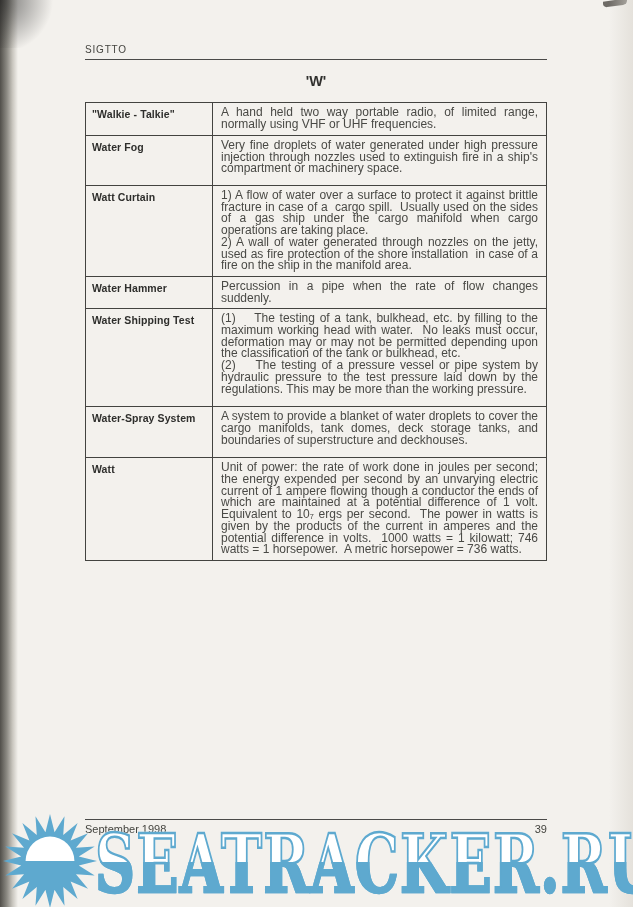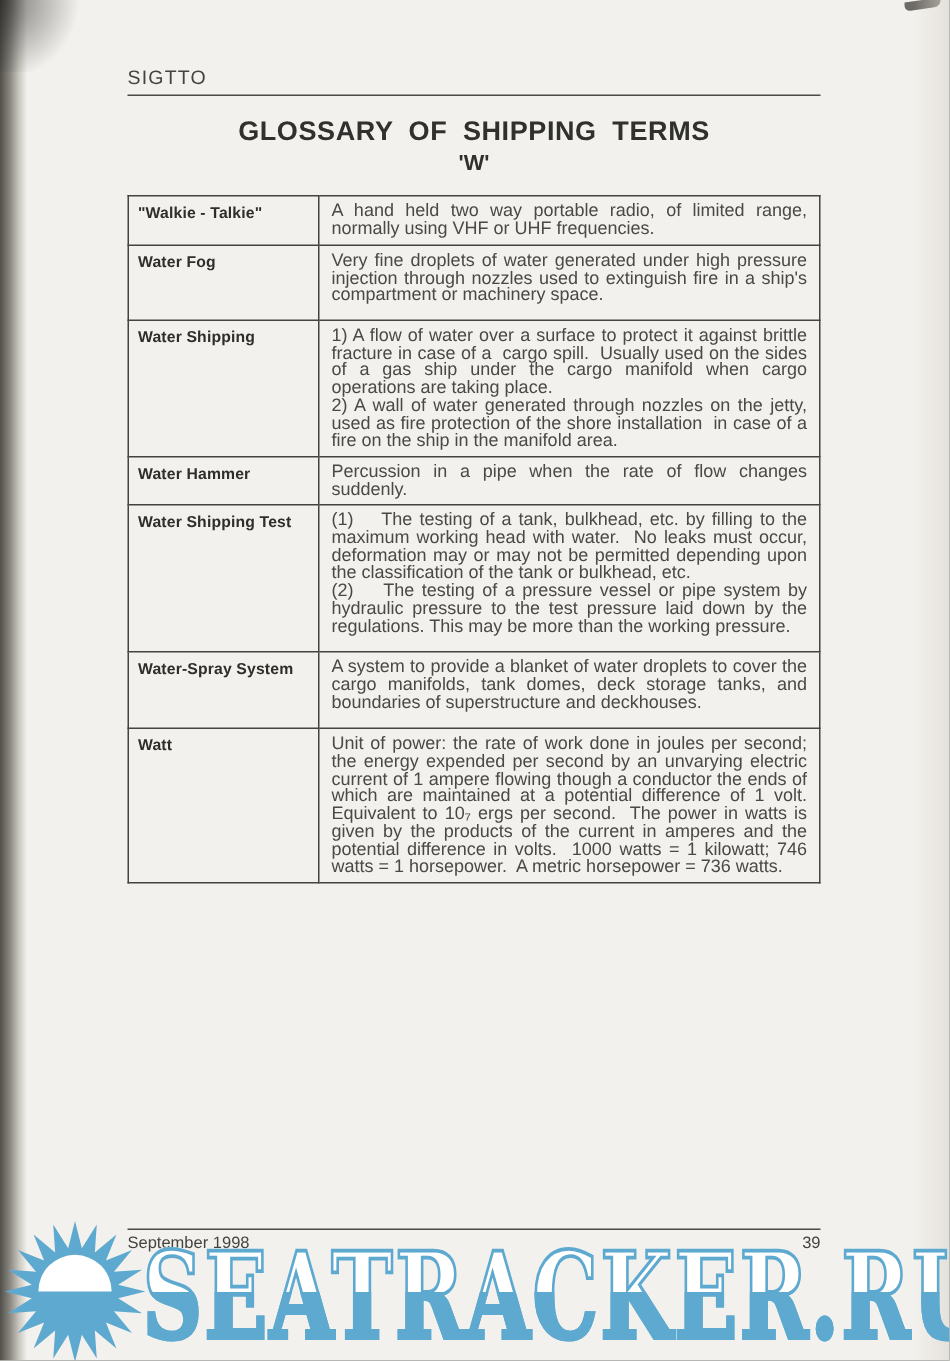--- a/index.html
+++ b/index.html
@@ -16,21 +16,21 @@
   .corner-shade { position:absolute; left:0; top:0; width:56px; height:48px;
     background:radial-gradient(circle at 0 0, rgba(30,30,30,.6), rgba(30,30,30,0) 72%); }
   .top-right-mark { position:absolute; top:0; right:6px; width:24px; height:6px;
     background:#56534d; transform:skewY(-8deg); border-radius:0 0 4px 4px; opacity:.85; }
   .right-shade { position:absolute; top:0; right:0; bottom:0; width:24px;
     background:linear-gradient(to left, #ddd9d2, rgba(221,217,210,0)); opacity:.65; }
 
   .content { position:absolute; left:85px; width:462px; top:0; padding-top:44px; }
 
   .page-header { display:flex; justify-content:space-between; align-items:flex-end;
-    border-bottom:1.5px solid #4a4a48; padding-bottom:4px; font-size:13px; color:#44443f;gap:20px; }
+    border-bottom:1.5px solid #4a4a48; padding-bottom:4px; font-size:10px; color:#44443f;gap:20px; }
   .page-header .left { letter-spacing:.8px; }
 
   .title-block { text-align:center; margin-top:13px; }
   .doc-title { font-size:18px; font-weight:bold; color:#30302e; letter-spacing:.4px; word-spacing:5px; }
   .doc-subtitle { font-size:14.5px; font-weight:bold; color:#30302e; margin-top:3px; }
 
   table.glossary { border-collapse:collapse; width:462px; margin-top:13px; }
   table.glossary td { border:1.3px solid #434340; vertical-align:top; }
   td.term { width:127px; font-weight:bold; font-size:10.5px; color:#2e2e2c;
     padding:5px 6px 4px 6px; letter-spacing:.1px; }
@@ -67,36 +67,35 @@
   <div class="corner-shade"></div>
   <div class="top-right-mark"></div>
   <div class="right-shade"></div>
 
   <div class="content">
     <div class="page-header">
       <span class="left">SIGTTO</span>
     </div>
 
     <div class="title-block">
-      <div class="doc-title">GLOSSARY OF SHIPPING TERMS</div>
       <div class="doc-subtitle">'W'</div>
     </div>
 
     <table class="glossary">
       <tbody>
         <tr class="r1">
           <td class="term">"Walkie - Talkie"</td>
           <td class="def">A hand held two way portable radio, of limited range, normally using VHF or UHF frequencies.</td>
         </tr>
         <tr class="r2">
           <td class="term">Water Fog</td>
           <td class="def">Very fine droplets of water generated under high pressure injection through nozzles used to extinguish fire in a ship's compartment or machinery space.</td>
         </tr>
         <tr class="r3">
-          <td class="term">Water Shipping</td>
+          <td class="term">Watt Curtain</td>
           <td class="def">1) A flow of water over a surface to protect it against brittle fracture in case of a  cargo spill.  Usually used on the sides of a gas ship under the cargo manifold when cargo operations are taking place.
 2) A wall of water generated through nozzles on the jetty, used as fire protection of the shore installation  in case of a fire on the ship in the manifold area.</td>
         </tr>
         <tr class="r4">
           <td class="term">Water Hammer</td>
           <td class="def">Percussion in a pipe when the rate of flow changes suddenly.</td>
         </tr>
         <tr class="r5">
           <td class="term">Water Shipping Test</td>
           <td class="def">(1)    The testing of a tank, bulkhead, etc. by filling to the maximum working head with water.  No leaks must occur, deformation may or may not be permitted depending upon the classification of the tank or bulkhead, etc.

